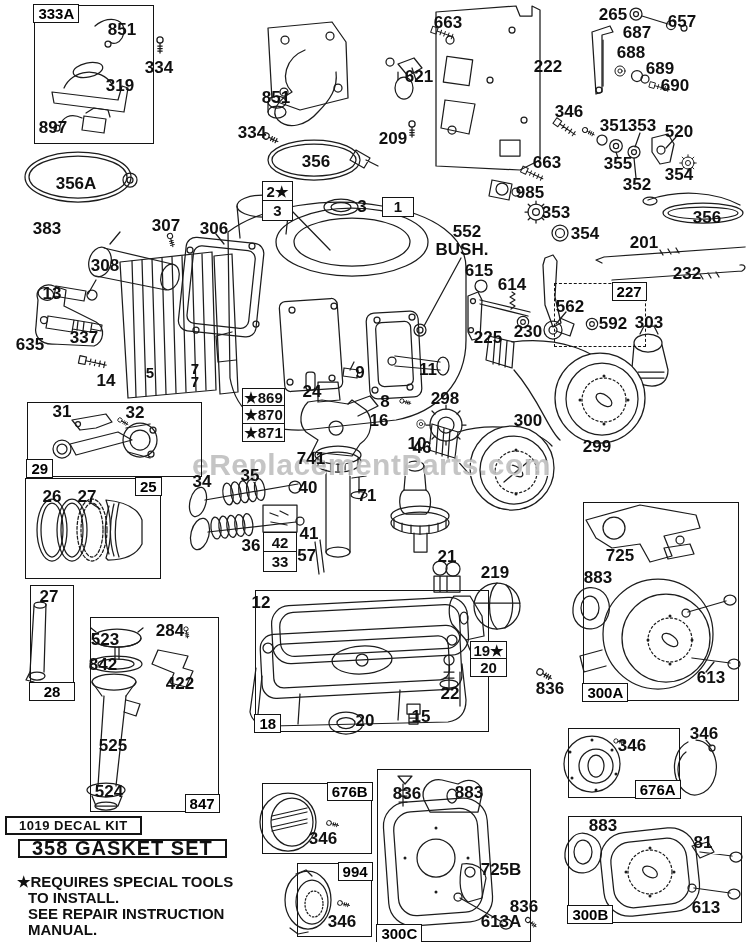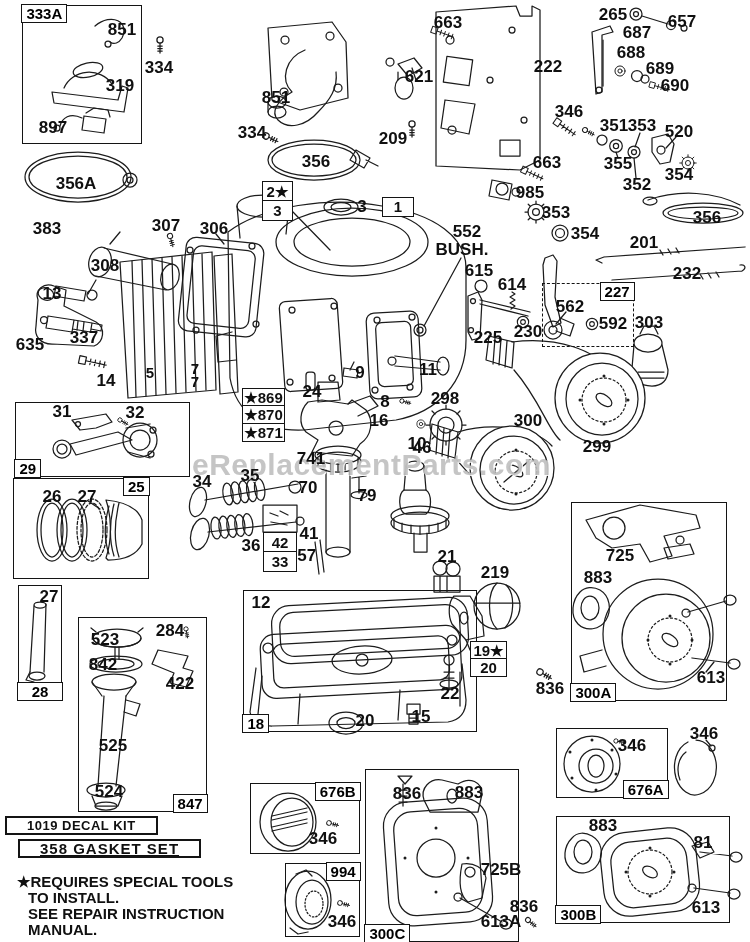--- a/index.html
+++ b/index.html
@@ -7,37 +7,37 @@
           font-family:"Liberation Sans",sans-serif;}
   #art{position:absolute;left:0;top:0;z-index:1;}
   .ink{stroke:#1c1c1c;stroke-width:1.25;fill:none;stroke-linecap:round;stroke-linejoin:round;}
   .dot{fill:#1c1c1c;stroke:none;}
   .wfill{fill:#fff;}
   #watermark{position:absolute;left:192px;top:448px;z-index:3;font-weight:bold;font-size:30px;
              letter-spacing:.5px;color:rgba(150,150,150,.55);text-shadow:1px 1px 0 rgba(255,255,255,.9);
              white-space:nowrap;}
   .plabel{position:absolute;transform:translate(-50%,-50%);font-weight:bold;font-size:17px;
           color:#101010;white-space:nowrap;z-index:5;}
-  .gbox{position:absolute;border:1.6px solid #141414;z-index:4;}
+  .gbox{position:absolute;border:1.6px solid #141414;z-index:4;margin-left:12px;}
   .gbox.dashed{border-style:dashed;}
   .gtab{position:absolute;background:#fff;border:1.6px solid #141414;font-weight:bold;font-size:15px;
         line-height:17px;padding:0 4px;white-space:nowrap;z-index:6;}
   .gtab.tl{top:-1.6px;left:-1.6px;}
   .gtab.tr{top:-1.6px;right:-1.6px;}
   .gtab.bl{bottom:-1.6px;left:-1.6px;}
   .gtab.br{bottom:-1.6px;right:-1.6px;}
   .gtab.bottom{bottom:-1.6px;left:-1.6px;right:-1.6px;text-align:center;}
   .sbox{position:absolute;z-index:6;}
   .srow{border:1.6px solid #141414;background:#fff;text-align:center;font-weight:bold;font-size:15px;
         color:#101010;}
   .srow + .srow{margin-top:-1.6px;}
   .notebox{position:absolute;border:2px solid #141414;background:#fff;font-weight:bold;color:#101010;
-           padding:0 20px;white-space:nowrap;z-index:6;}
+           padding:0 12px;white-space:nowrap;z-index:6;}
   #decal-kit{left:5px;top:816px;font-size:13px;line-height:15px;letter-spacing:.5px;}
-  #gasket-set{left:18px;top:839px;font-size:15px;line-height:15px;letter-spacing:1px;text-decoration:underline;}
+  #gasket-set{left:18px;top:839px;font-size:20px;line-height:15px;letter-spacing:1px;}
   .foot{position:absolute;font-weight:bold;font-size:15px;color:#101010;white-space:nowrap;z-index:6;}
 </style>
 </head>
 <body>
 
 <div id="canvas">
 
   <svg id="art" width="750" height="942" viewBox="0 0 750 942">
     <defs>
       <g id="scr">
@@ -666,22 +666,22 @@
     <div class="plabel" style="left: 428px; top: 370px;">11</div>
     <div class="plabel" style="left: 312px; top: 392px;">24</div>
     <div class="plabel" style="left: 385px; top: 402px;">8</div>
     <div class="plabel" style="left: 379px; top: 421px;">16</div>
     <div class="plabel" style="left: 417px; top: 414px; margin-top: 30px;">10</div>
     <div class="plabel" style="left: 445px; top: 399px;">298</div>
     <div class="plabel" style="left: 422px; top: 448px;">46</div>
     <div class="plabel" style="left: 311px; top: 459px;">741</div>
     <div class="plabel" style="left: 202px; top: 482px;">34</div>
     <div class="plabel" style="left: 250px; top: 476px;">35</div>
-    <div class="plabel" style="left: 308px; top: 488px;">70</div>
-    <div class="plabel" style="left: 367px; top: 496px;">79</div>
+    <div class="plabel" style="left: 308px; top: 488px;">40</div>
+    <div class="plabel" style="left: 367px; top: 496px;">71</div>
     <div class="plabel" style="left: 251px; top: 546px;">36</div>
     <div class="plabel" style="left: 309px; top: 534px;">41</div>
     <div class="plabel" style="left: 302px; top: 556px;">357</div>
     <div class="plabel" style="left: 447px; top: 557px;">21</div>
     <div class="plabel" style="left: 495px; top: 573px;">219</div>
     <div class="plabel" style="left: 261px; top: 603px;">12</div>
     <div class="plabel" style="left: 450px; top: 694px;">22</div>
     <div class="plabel" style="left: 421px; top: 717px;">15</div>
     <div class="plabel" style="left: 365px; top: 721px;">20</div>
     <div class="plabel" style="left: 528px; top: 421px;">300</div>

